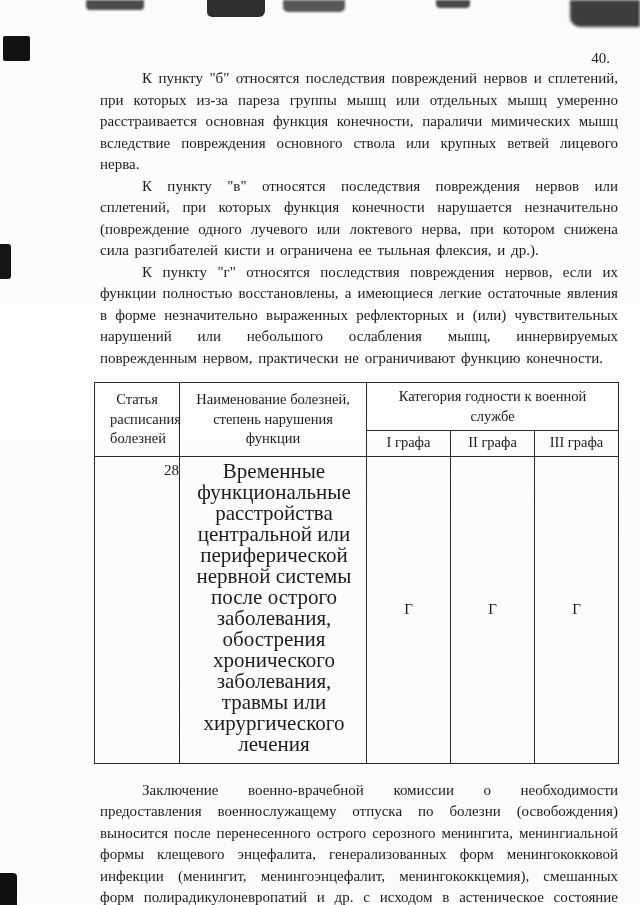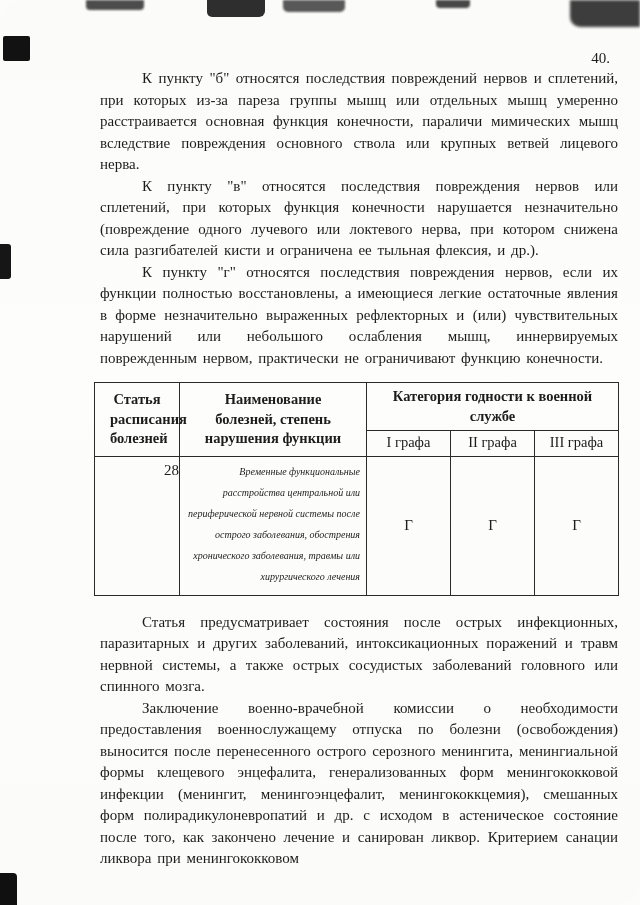--- a/index.html
+++ b/index.html
@@ -46,44 +46,43 @@
     width: 524px;
     table-layout: fixed;
   }
   .disease-table th, .disease-table td {
     border: 1px solid #2a2a2a;
     font-size: 14.5px;
     line-height: 19.5px;
     vertical-align: top;
   }
   .disease-table th {
-    font-weight: bold;
+    font-weight: normal;
     text-align: center;
     padding: 4px 15px;
     vertical-align: middle;
   }
   .disease-table th.subcol {
     font-weight: normal;
     padding: 2px 2px 3px;
     margin-left: 20px;
   }
   .col-article { width: 85px; }
   .col-name { width: 187px; }
   .col-grade { width: 84px; }
   td.cell-article {
     text-align: right;
     padding-top: 4px;
     font-size: 15px;
   }
   td.cell-name {
-    text-align: right;
+    text-align: center;
     padding: 4px 6px 8px 8px;
-    font-size: 10px;
+    font-size: 21px;
     line-height: 21px;
-    font-style: italic;
   }
   td.cell-grade {
     text-align: center;
     vertical-align: middle;
     font-size: 15px;
   }
   
   .artifact { position: absolute; pointer-events: none; }
   .a1 { left: 86px; top: 0; width: 58px; height: 10px; background: #4c4c4c; border-radius: 0 0 4px 4px; filter: blur(1px); }
   .a2 { left: 207px; top: 0; width: 58px; height: 17px; background: #2e2e2e; border-radius: 0 0 6px 5px; filter: blur(0.6px); }
@@ -140,17 +139,16 @@
         <tr>
           <td class="cell-article">28</td>
           <td class="cell-name">Временные функциональные расстройства центральной или периферической нервной системы после острого заболевания, обострения хронического заболевания, травмы или хирургического лечения</td>
           <td class="cell-grade">Г</td>
           <td class="cell-grade">Г</td>
           <td class="cell-grade">Г</td>
         </tr>
       </tbody>
     </table>
 
-    <p class="para indent">Статья предусматривает состояния после острых инфекционных, паразитарных и других заболеваний, интоксикационных поражений и травм нервной системы, а также острых сосудистых заболеваний головного или спинного мозга.</p>
     <p class="para indent">Заключение военно-врачебной комиссии о необходимости предоставления военнослужащему отпуска по болезни (освобождения) выносится после перенесенного острого серозного менингита, менингиальной формы клещевого энцефалита, генерализованных форм менингококковой инфекции (менингит, менингоэнцефалит, менингококкцемия), смешанных форм полирадикулоневропатий и др. с исходом в астеническое состояние после того, как закончено лечение и санирован ликвор. Критерием санации ликвора при менингококковом</p>
 
   </div>
 </div>
 
 </body></html>

